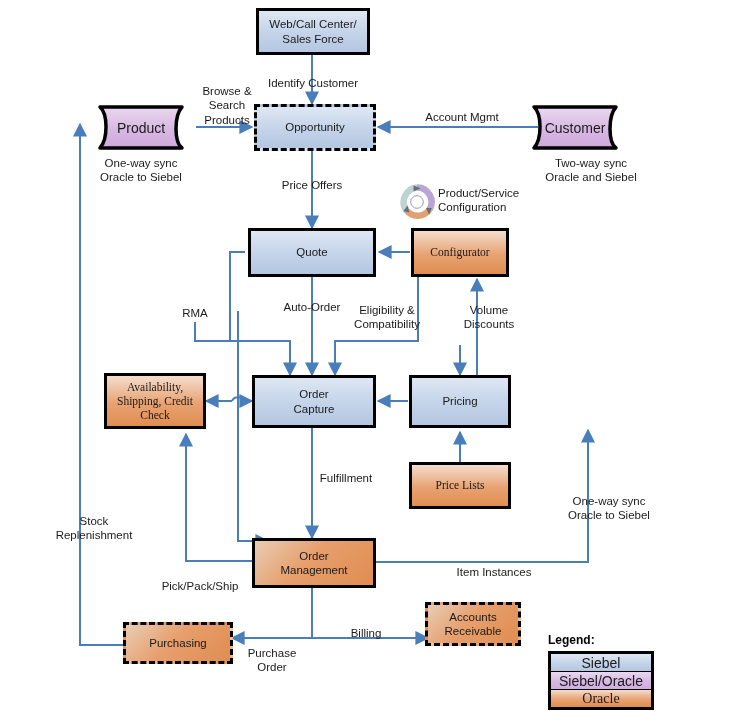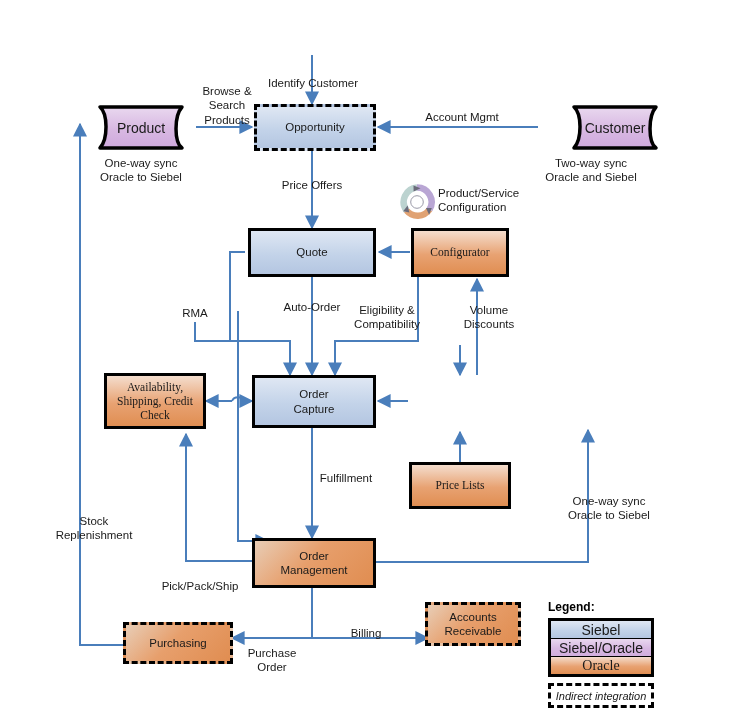--- a/index.html
+++ b/index.html
@@ -31,21 +31,21 @@
   .tape .tape-lbl{position:absolute;left:0;top:0;width:100%;height:100%;display:flex;
                   align-items:center;justify-content:center;font-size:14px;color:#1a1a1a;}
 
   
   .flab{position:absolute;font-size:11.5px;color:#1a1a1a;line-height:1.25;text-align:center;z-index:4;
         white-space:pre-line;}
   .flab.left{text-align:left;}
 
   
   #legend{position:absolute;z-index:5;}
-  #legend .lg-title{font-size:12px;font-weight:bold;color:#000;margin-bottom:4px;}
+  #legend .lg-title{font-size:12px;font-weight:bold;color:#000;margin-bottom:4px;margin-top:33px;}
   #legend .lg-box{border:3px solid #000;width:100px;}
   #legend .lg-row{height:17px;display:flex;align-items:center;justify-content:center;font-size:14px;color:#1a1a1a;}
   #legend .lg-row + .lg-row{border-top:1px solid #000;}
   #legend .lg-dash{margin-top:6px;border:3px dashed #000;width:100px;height:19px;display:flex;
                    align-items:center;justify-content:center;font-size:11px;color:#1a1a1a;background:#fff;font-style:italic;}
 
   
   .cycleicon{position:absolute;z-index:4;}
 </style>
 </head>
@@ -103,40 +103,44 @@
 
       <path d="M312,588 L312,638"></path>
       <path d="M312,638 L428,638" marker-end="url(#ar)"></path>
       <path d="M312,638 L232,638" marker-end="url(#ar)"></path>
 
       <path d="M123,645 L80,645 L80,124" marker-end="url(#ar)"></path>
 
     </g>
   </svg>
 
+  <div class="node rect fill-siebel" style="left:256px;top:8px;width:114px;height:47px;">
+    <span class="lbl" style="white-space:pre-line;">Web/Call Center/
+Sales Force</span>
+  </div>
 
   <div class="tape" style="left:86px;top:104px;width:110px;height:47px;">
     <svg class="tape-svg" width="110" height="47" viewBox="0 0 110 47">
       <defs>
         <linearGradient id="gBoth1" x1="0" y1="0" x2="0" y2="1">
           <stop offset="0%" stop-color="#e9d8ef"></stop>
             <stop offset="55%" stop-color="#d8b8e2"></stop>
             <stop offset="100%" stop-color="#cfa9dd"></stop>
         </linearGradient>
       </defs>
       <path d="M14,3 L96,3 C88,12 88,38 96,44 L14,44 C22,35 22,10 14,3 Z" fill="url(#gBoth1)" stroke="#000" stroke-width="3.5" stroke-linejoin="round"></path>
     </svg>
     <div class="tape-lbl">Product</div>
   </div>
 
   <div class="node dashed fill-siebel" style="left:254px;top:104px;width:122px;height:47px;">
     <span class="lbl">Opportunity</span>
   </div>
 
-  <div class="tape" style="left:560px;top:104px;width:110px;height:47px;text-align:right;">
+  <div class="tape" style="left:520px;top:104px;width:110px;height:47px;text-align:right;">
     <svg class="tape-svg" width="110" height="47" viewBox="0 0 110 47">
       <path d="M14,3 L96,3 C88,12 88,38 96,44 L14,44 C22,35 22,10 14,3 Z" fill="url(#gBoth1)" stroke="#000" stroke-width="3.5" stroke-linejoin="round"></path>
     </svg>
     <div class="tape-lbl">Customer</div>
   </div>
 
   <div class="node rect fill-siebel" style="left:248px;top:228px;width:128px;height:49px;">
     <span class="lbl">Quote</span>
   </div>
 
@@ -148,20 +152,23 @@
     <span class="lbl" style="white-space:pre-line;">Availability,
 Shipping, Credit
 Check</span>
   </div>
 
   <div class="node rect fill-siebel" style="left:252px;top:375px;width:124px;height:53px;">
     <span class="lbl" style="white-space:pre-line;">Order
 Capture</span>
   </div>
 
+  <div class="node rect fill-siebel" style="left:409px;top:375px;width:102px;height:53px;">
+    <span class="lbl">Pricing</span>
+  </div>
 
 
   <div class="node rect fill-oracle" style="left:409px;top:462px;width:102px;height:47px;">
     <span class="lbl">Price Lists</span>
   </div>
 
   <div class="node rect fill-om" style="left:252px;top:538px;width:124px;height:50px;">
     <span class="lbl" style="white-space:pre-line;">Order
 Management</span>
   </div>
@@ -220,20 +227,21 @@
 Discounts</div>
 
   <div class="flab" style="left:298px;top:471px;width:96px;">Fulfillment</div>
 
   <div class="flab" style="left:34px;top:514px;width:120px;">Stock
 Replenishment</div>
 
   <div class="flab" style="left:539px;top:494px;width:140px;">One-way sync
 Oracle to Siebel</div>
 
+  <div class="flab" style="left:414px;top:565px;width:160px;">Item Instances</div>
 
   <div class="flab" style="left:140px;top:579px;width:120px;">Pick/Pack/Ship</div>
 
   <div class="flab" style="left:320px;top:626px;width:92px;">Billing</div>
 
   <div class="flab" style="left:234px;top:646px;width:76px;">Purchase
 Order</div>
 
   <div id="legend" style="left:548px;top:600px;">
     <div class="lg-title">Legend:</div>

